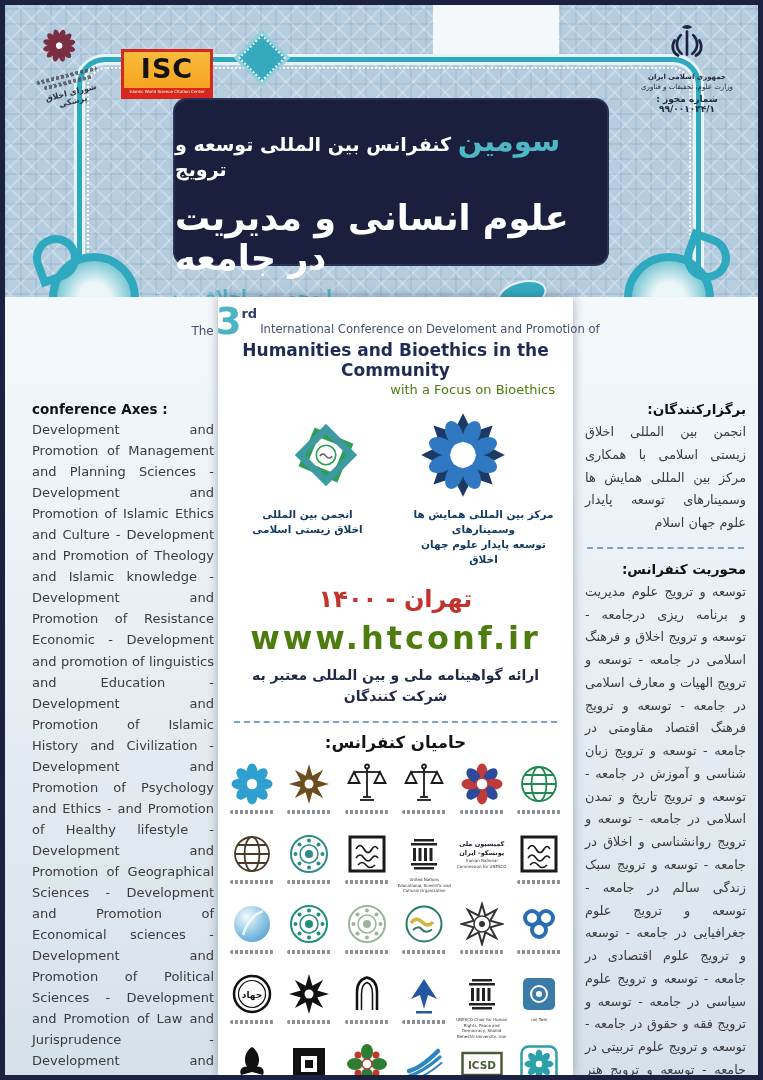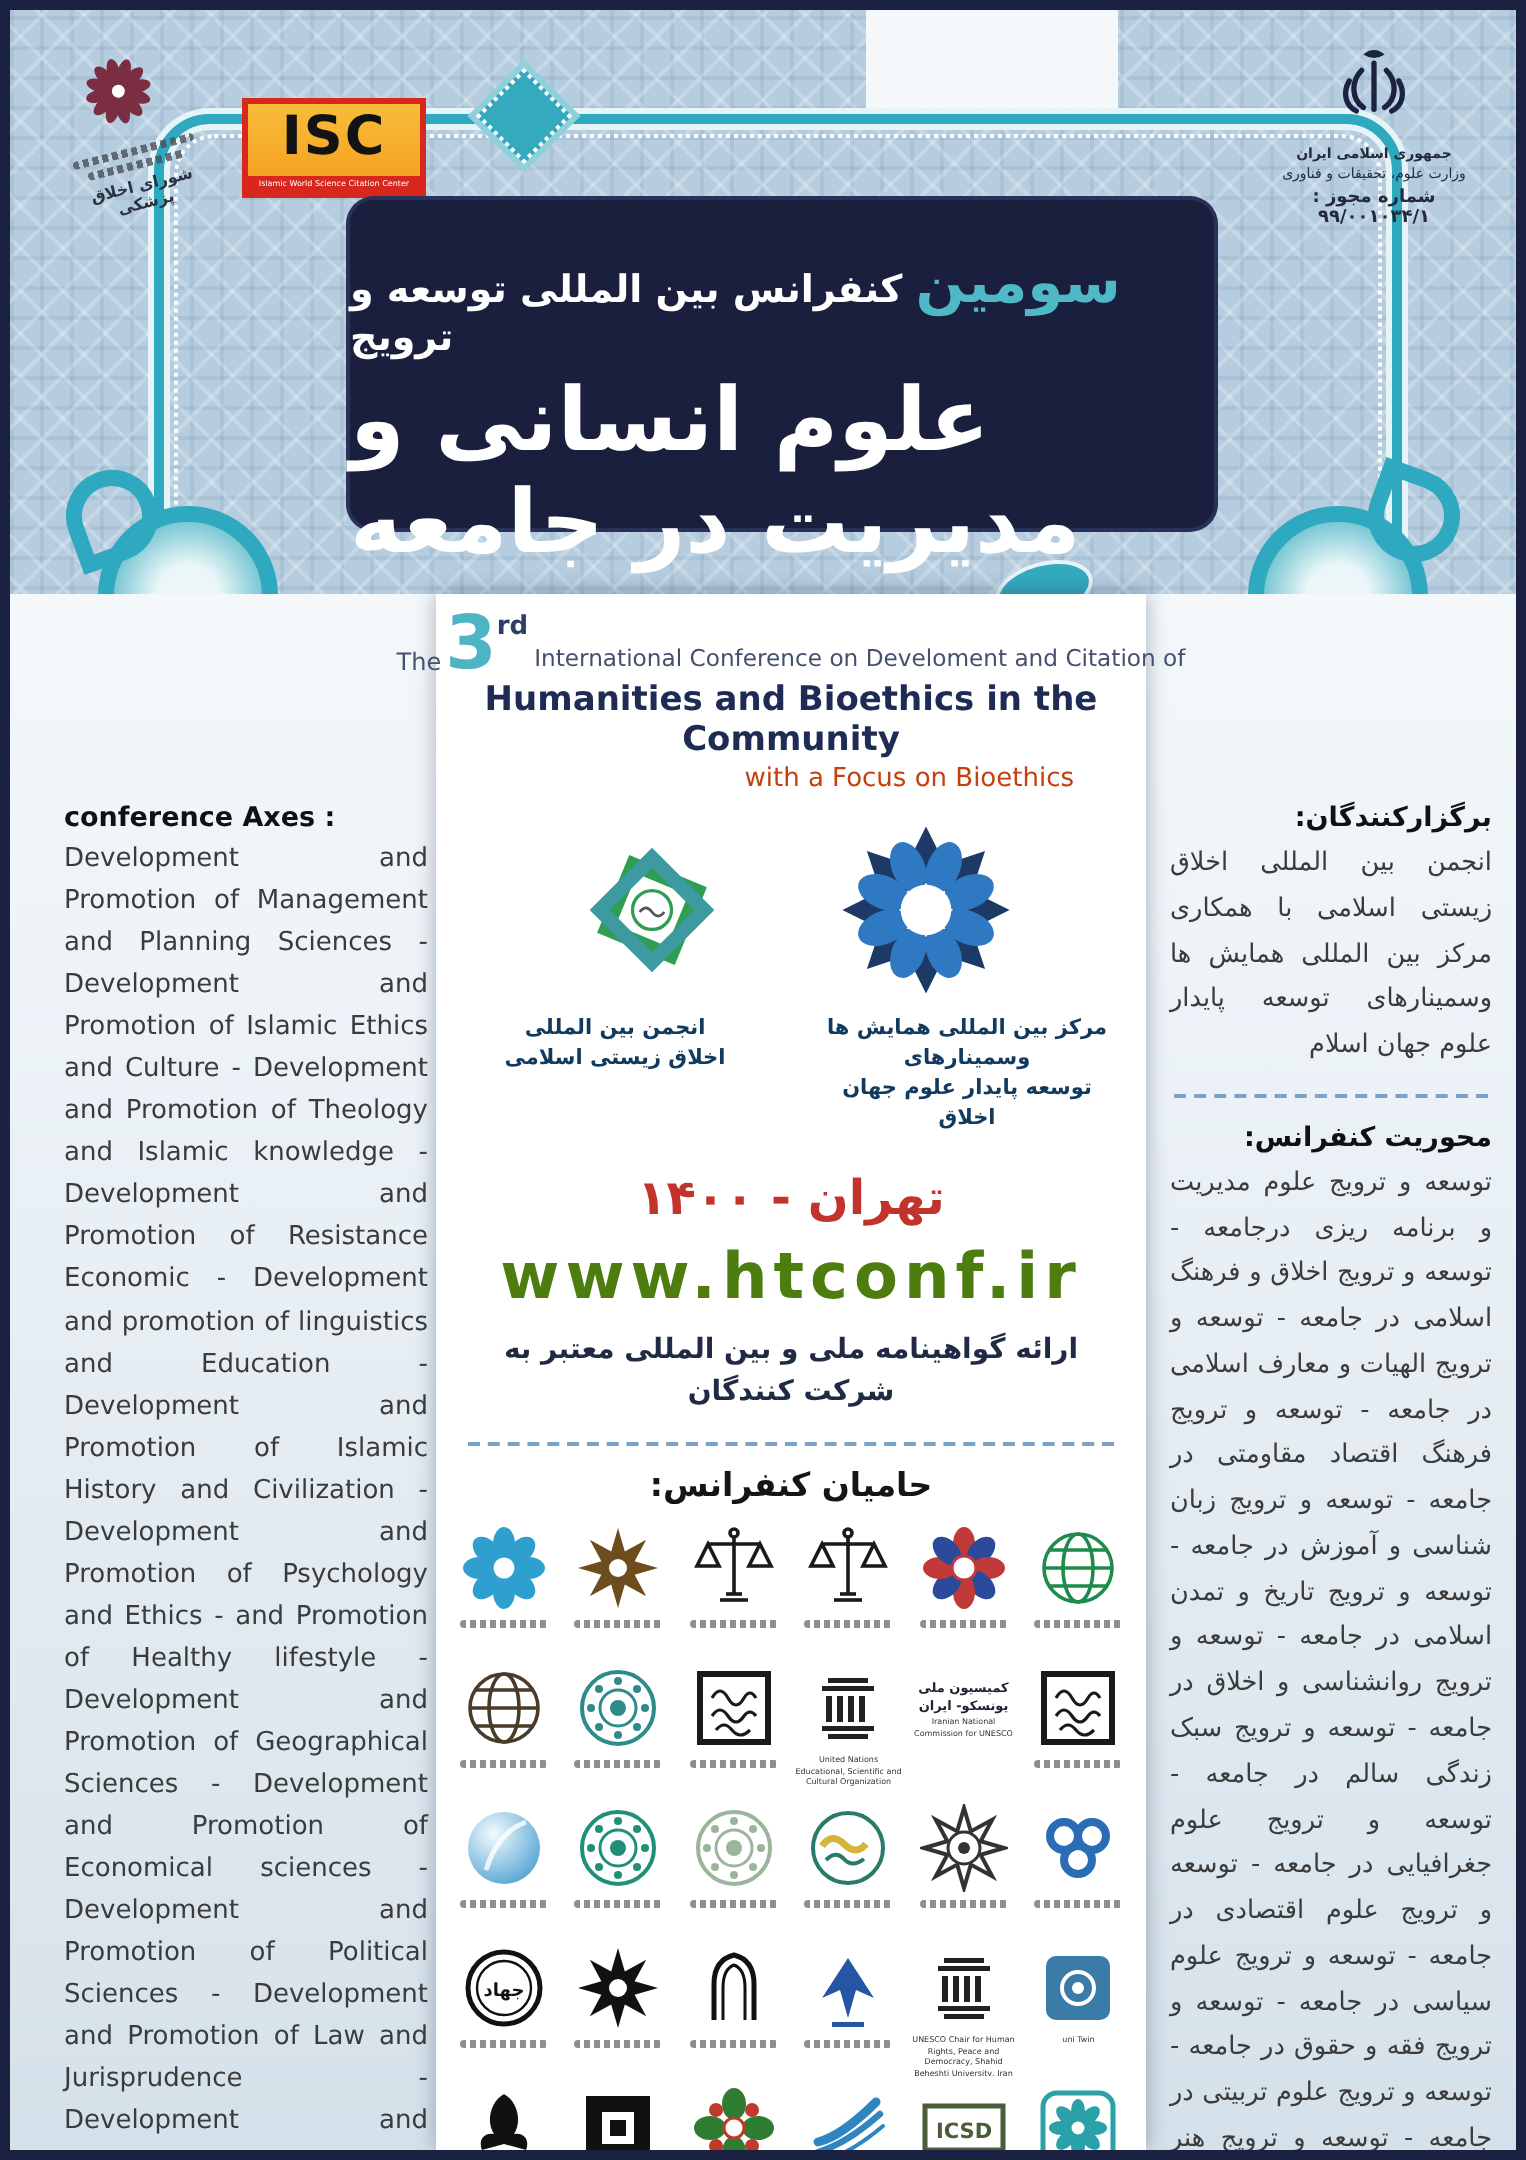--- a/index.html
+++ b/index.html
@@ -23,21 +23,21 @@
   .paisley::after{content:"";position:absolute;width:30px;height:30px;border:8px solid #2ea9bf;
     border-radius:50% 50% 50% 0;top:-26px;}
   .paisley.pl{left:44px}.paisley.pl::after{left:-24px;transform:rotate(-20deg);}
   .paisley.pr{right:44px}.paisley.pr::after{right:-24px;left:auto;transform:rotate(110deg);}
   .leaf{position:absolute;left:492px;top:276px;width:46px;height:24px;background:#35aabf;border-radius:50% 50% 50% 0;transform:rotate(-15deg);border:2px solid #e7f4f7;}
   
   .banner{position:absolute;left:170px;top:95px;width:432px;height:164px;background:#191f3d;border-radius:12px;
     box-shadow:0 0 0 2px #2a3158;color:#fff;text-align:left;padding-top:24px;box-sizing:border-box;}
   .b-line1{font-size:19px;font-weight:bold;}
   .b-line1 .hl{color:#4fb8c6;font-size:29px;}
-  .b-line2{font-size:44px;font-weight:bold;margin-top:5px;letter-spacing:-1px;}
+  .b-line2{font-size:35px;font-weight:bold;margin-top:18px;letter-spacing:-1px;}
   .b-line3{font-size:17px;font-weight:bold;color:#4fb8c6;margin-top:8px;transform:translateX(-38px);}
   
   .tl{position:absolute;left:18px;top:18px;display:flex;gap:16px;align-items:flex-start;}
   .beheshti{width:82px;text-align:center;transform:rotate(-14deg);}
   .squig{height:4px;margin:3px 10px 0;background:repeating-linear-gradient(90deg,#4a4f57 0 3px,transparent 3px 5px);border-radius:2px;opacity:.8;}
   .beheshti .cap{font-size:8px;color:#2c3340;margin-top:4px;font-weight:bold;}
   .isc{margin-top:26px;width:92px;height:50px;background:linear-gradient(#f8bc3b,#f executives59e1b);
     background:linear-gradient(#f8bc3b,#f59e1b);border:3px solid #d8281e;box-sizing:border-box;text-align:center;position:relative;}
   .isc .big{font-size:27px;font-weight:900;color:#131313;line-height:34px;letter-spacing:1px;}
   .isc .sub{position:absolute;left:0;right:0;bottom:0;background:#d8281e;color:#fff;font-size:4px;line-height:8px;}
@@ -62,21 +62,21 @@
   .rcol p{font-size:12.8px;line-height:1.78;color:#3b3b3b;margin:0;text-align:justify;}
   .dash{border:none;border-top:2px dashed #7ba3c9;margin:12px 2px;}
   
   .etitle{margin-top:10px;}
   .et-row{display:flex;align-items:flex-end;justify-content:center;white-space:nowrap;}
   .et-the{font-size:12px;color:#44506e;margin-right:2px;line-height:1;}
   .et-3{font-size:37px;line-height:.8;font-weight:bold;color:#4db4c4;}
   .et-rd{font-size:13px;color:#2f3e66;font-weight:bold;transform:translateY(-16px);}
   .et-l1{font-size:11.6px;color:#44506e;margin-left:3px;line-height:1.15;}
   .et-l2{font-size:17px;font-weight:bold;color:#1e2c55;margin-top:3px;}
-  .et-l3{font-size:13px;color:#c2410c;margin-top:2px;text-align:right;padding-right:36px;}
+  .et-l3{font-size:13px;color:#4d7c0f;margin-top:2px;text-align:right;padding-right:18px;}
   .org-logos{display:flex;justify-content:center;gap:52px;margin-top:14px;align-items:center;}
   .org-caps{display:flex;justify-content:center;gap:26px;margin-top:8px;}
   .org-cap{width:150px;font-size:10.5px;font-weight:bold;color:#123a5e;line-height:1.45;direction:rtl;}
   .cityyear{margin-top:18px;font-size:24px;font-weight:bold;color:#c2342b;direction:rtl;}
   .website{margin-top:6px;font-size:32px;font-weight:bold;color:#4d7c0f;letter-spacing:3px;}
   .certnote{margin-top:8px;font-size:14px;font-weight:bold;color:#1f2a44;line-height:1.5;direction:rtl;}
   .cdash{border:none;border-top:2px dashed #7ba3c9;margin:14px 16px 10px;}
   .sup-head{font-size:16.5px;font-weight:bold;color:#151515;direction:rtl;}
   
   .grid{display:grid;grid-template-columns:repeat(6,1fr);column-gap:2px;row-gap:4px;padding:10px 6px 0;}
@@ -170,21 +170,21 @@
 
     </div>
   </div>
 
   <div class="center">
     <div class="etitle">
       <div class="et-row">
         <span class="et-the">The</span>
         <span class="et-3">3</span>
         <span class="et-rd">rd</span>
-        <span class="et-l1">International Conference on Develoment and Citation of</span>
+        <span class="et-l1">International Conference on Develoment and Promotion of</span>
       </div>
       <div class="et-l2">Humanities and Bioethics in the Community</div>
       <div class="et-l3">with a Focus on Bioethics</div>
     </div>
 
     <div class="org-logos">
       <svg width="82" height="82" viewBox="0 0 80 80">
         <rect x="23" y="23" width="34" height="34" fill="none" stroke="#2f9e52" stroke-width="7" transform="rotate(22.5 40 40)"></rect>
         <rect x="22" y="22" width="36" height="36" fill="none" stroke="#3d9aa1" stroke-width="7" transform="rotate(45 40 40)"></rect>
         <circle cx="40" cy="40" r="13" fill="#fff"></circle>

